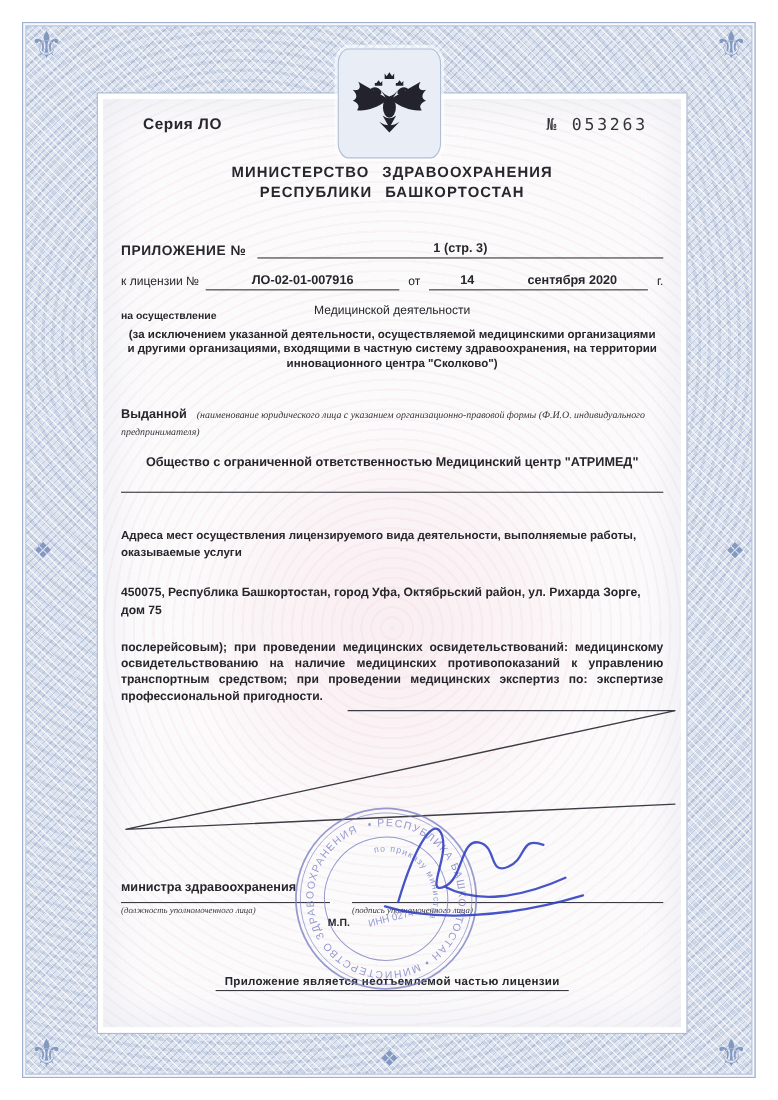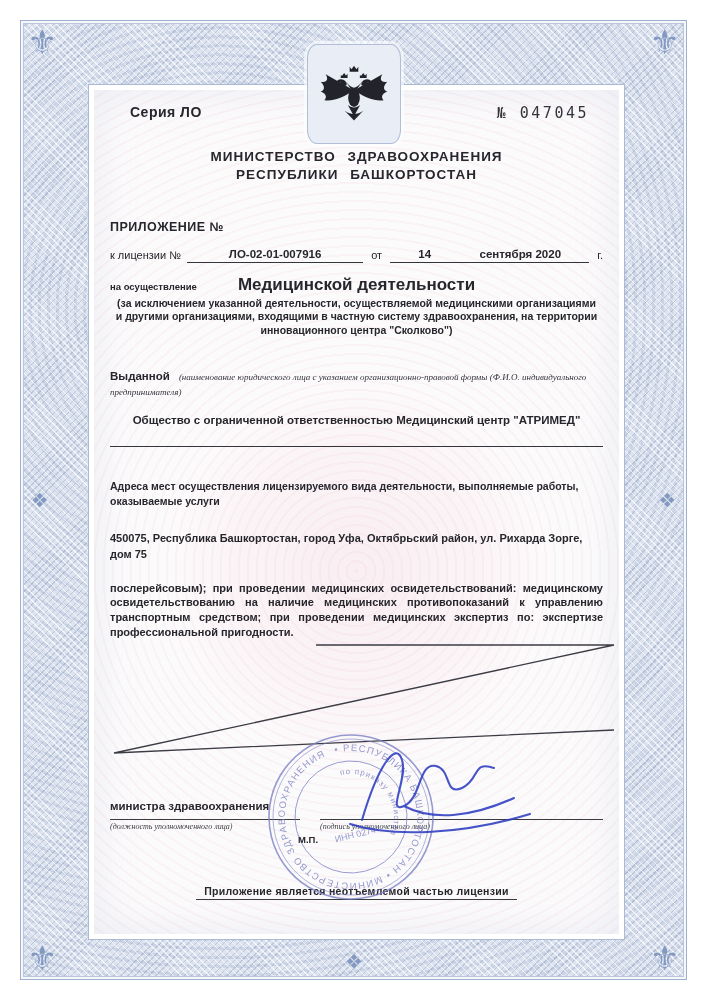--- a/index.html
+++ b/index.html
@@ -65,21 +65,21 @@
   .grow { flex:1; }
   .appendix .field { margin-left:10px; }
 
   .license { margin-top:14px; font-size:11px; }
   .license .plain { padding:0 6px 2px 0; }
   .license .plain.mid { padding:0 8px 2px 8px; }
   .license .datefield { display:flex; justify-content:space-around; }
 
   .activity-row { position:relative; margin-top:12px; height:18px; }
   .activity-label { position:absolute; left:0; bottom:1px; font-weight:bold; font-size:9.5px; }
-  .activity-title { text-align:center; font-weight:bold; font-size:17px; }
+  .activity-title { text-align:center; font-weight:normal; font-size:11px; }
   .paren-note { margin-top:4px; text-align:center; font-weight:600; font-size:10.5px; line-height:1.3; padding:0 4px; }
 
   .issued { margin-top:30px; font-size:11px; line-height:1.45; }
   .itnote { font-family:"Liberation Serif","DejaVu Serif",serif; font-style:italic; font-weight:normal; font-size:9px; color:#33333a; }
   .issued .b { font-size:11.5px; margin-right:6px; }
 
   .orgline { margin-top:14px; border-bottom:1.2px solid #34353b; text-align:center; font-weight:bold; font-size:11.5px; padding-bottom:20px; }
 
   .addr-label { margin-top:32px; font-weight:bold; font-size:10.5px; line-height:1.4; }
   .addr-value { margin-top:22px; font-weight:bold; font-size:11px; line-height:1.45; }
@@ -137,30 +137,33 @@
         <path d="M50 66 l10 18 10 -18 c-6 5 -14 5 -20 0 z"></path>
         <path d="M45 75 l15 16 15 -16 c-10 7 -20 7 -30 0 z"></path>
       </g>
     </svg>
   </div>
 
   <div class="content">
 
     <div class="topline">
       <span class="series">Серия ЛО</span>
-      <span class="number">№ 047045</span>
+      <span class="number">№ 053263</span>
     </div>
 
     <div class="ministry">
       <div>МИНИСТЕРСТВО ЗДРАВООХРАНЕНИЯ</div>
       <div>РЕСПУБЛИКИ БАШКОРТОСТАН</div>
     </div>
 
     <div class="row appendix">
       <span class="lbl-lg">ПРИЛОЖЕНИЕ №</span>
+      <span class="field grow">
+        <span>1 (стр. 3)</span>
+      </span>
     </div>
 
     <div class="row license">
       <span class="plain">к лицензии №</span>
       <span class="field grow" style="flex:1.1">
         <span>ЛО-02-01-007916</span>
       </span>
       <span class="plain mid">от</span>
       <span class="field grow datefield" style="flex:1.25">
         <span>14</span>

